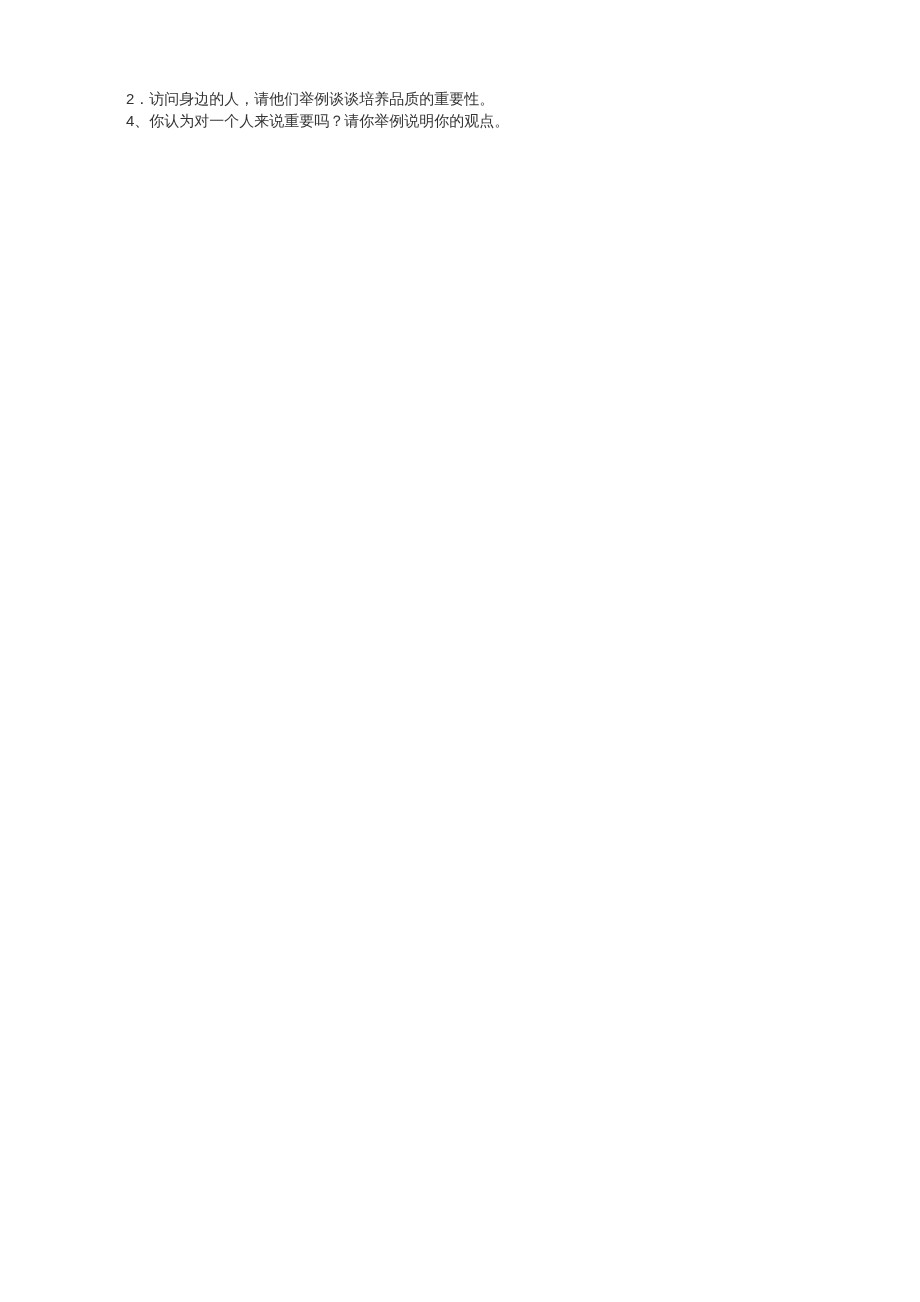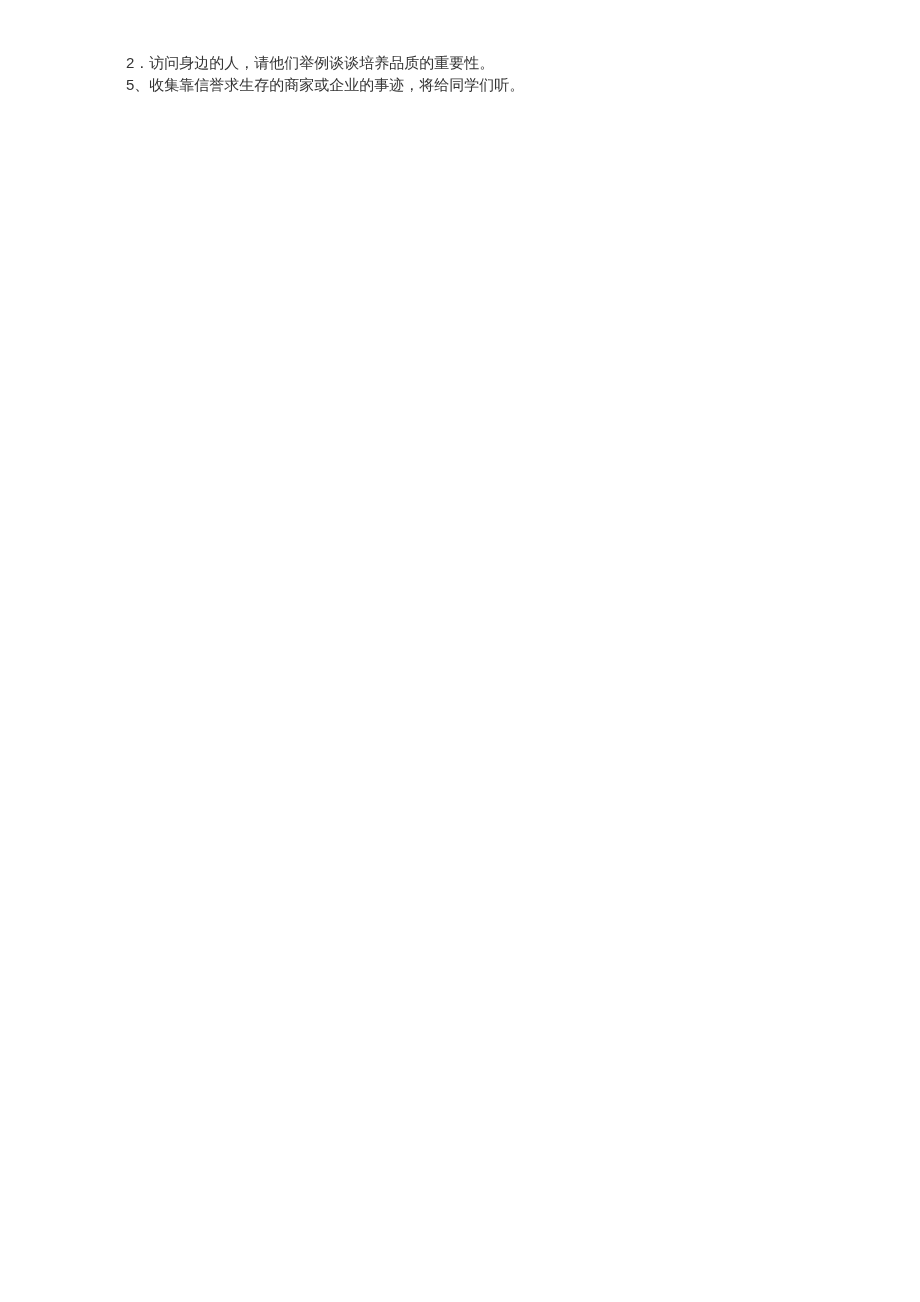--- a/index.html
+++ b/index.html
@@ -4,21 +4,21 @@
 <style>
   html, body {
     margin: 0;
     padding: 0;
     width: 920px;
     height: 1302px;
     background: #ffffff;
     font-family: "Microsoft YaHei", "SimSun", sans-serif;
   }
   .page {
-    padding-top: 52px;
+    padding-top: 88px;
     padding-left: 126px;
     padding-right: 80px;
     color: #333333;
     font-size: 15px;
     line-height: 22px;
   }
   .line {
     white-space: nowrap;
   }
   .num {
@@ -27,15 +27,15 @@
   }
 </style>
 </head>
 <body>
 
 <div class="page">
   <div class="line">
     <span class="num">2．</span><span>访问身边的人，请他们举例谈谈培养品质的重要性。</span>
   </div>
   <div class="line">
-    <span class="num">5、</span><span>收集靠信誉求生存的商家或企业的事迹，将给同学们听。</span>
+    <span class="num">4、</span><span>你认为对一个人来说重要吗？请你举例说明你的观点。</span>
   </div>
 </div>
 
 </body></html>

